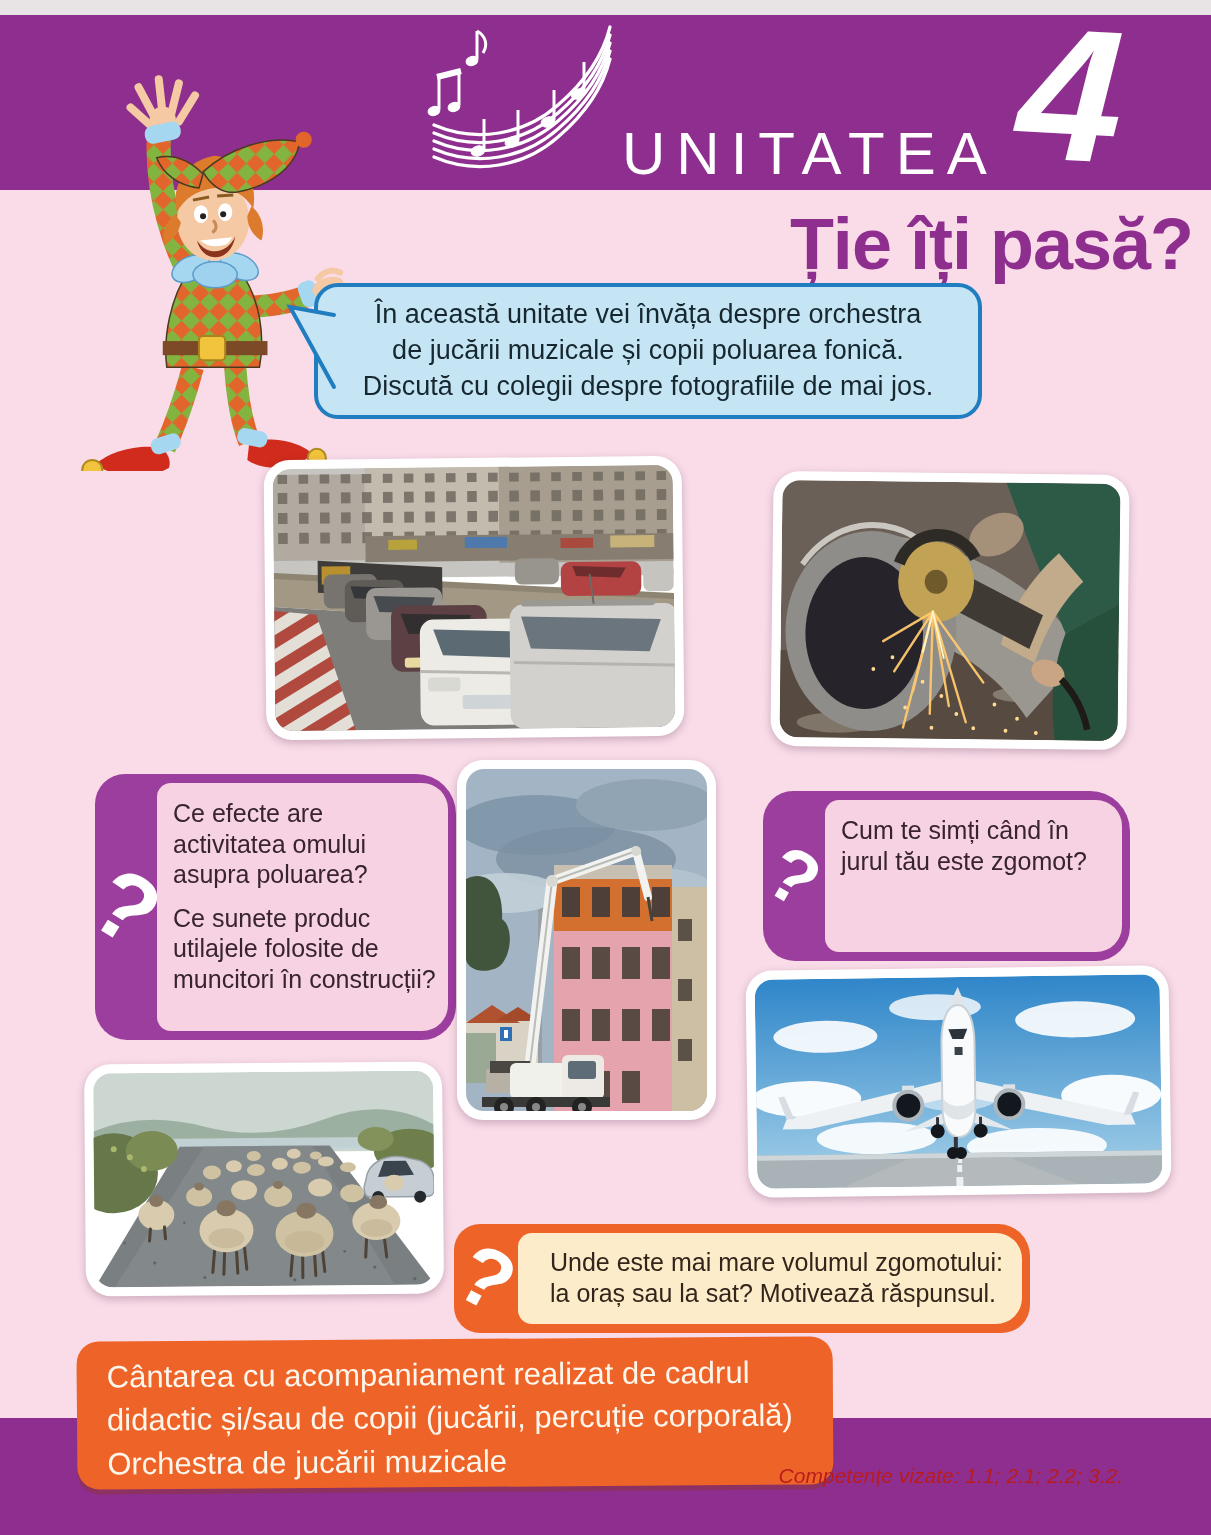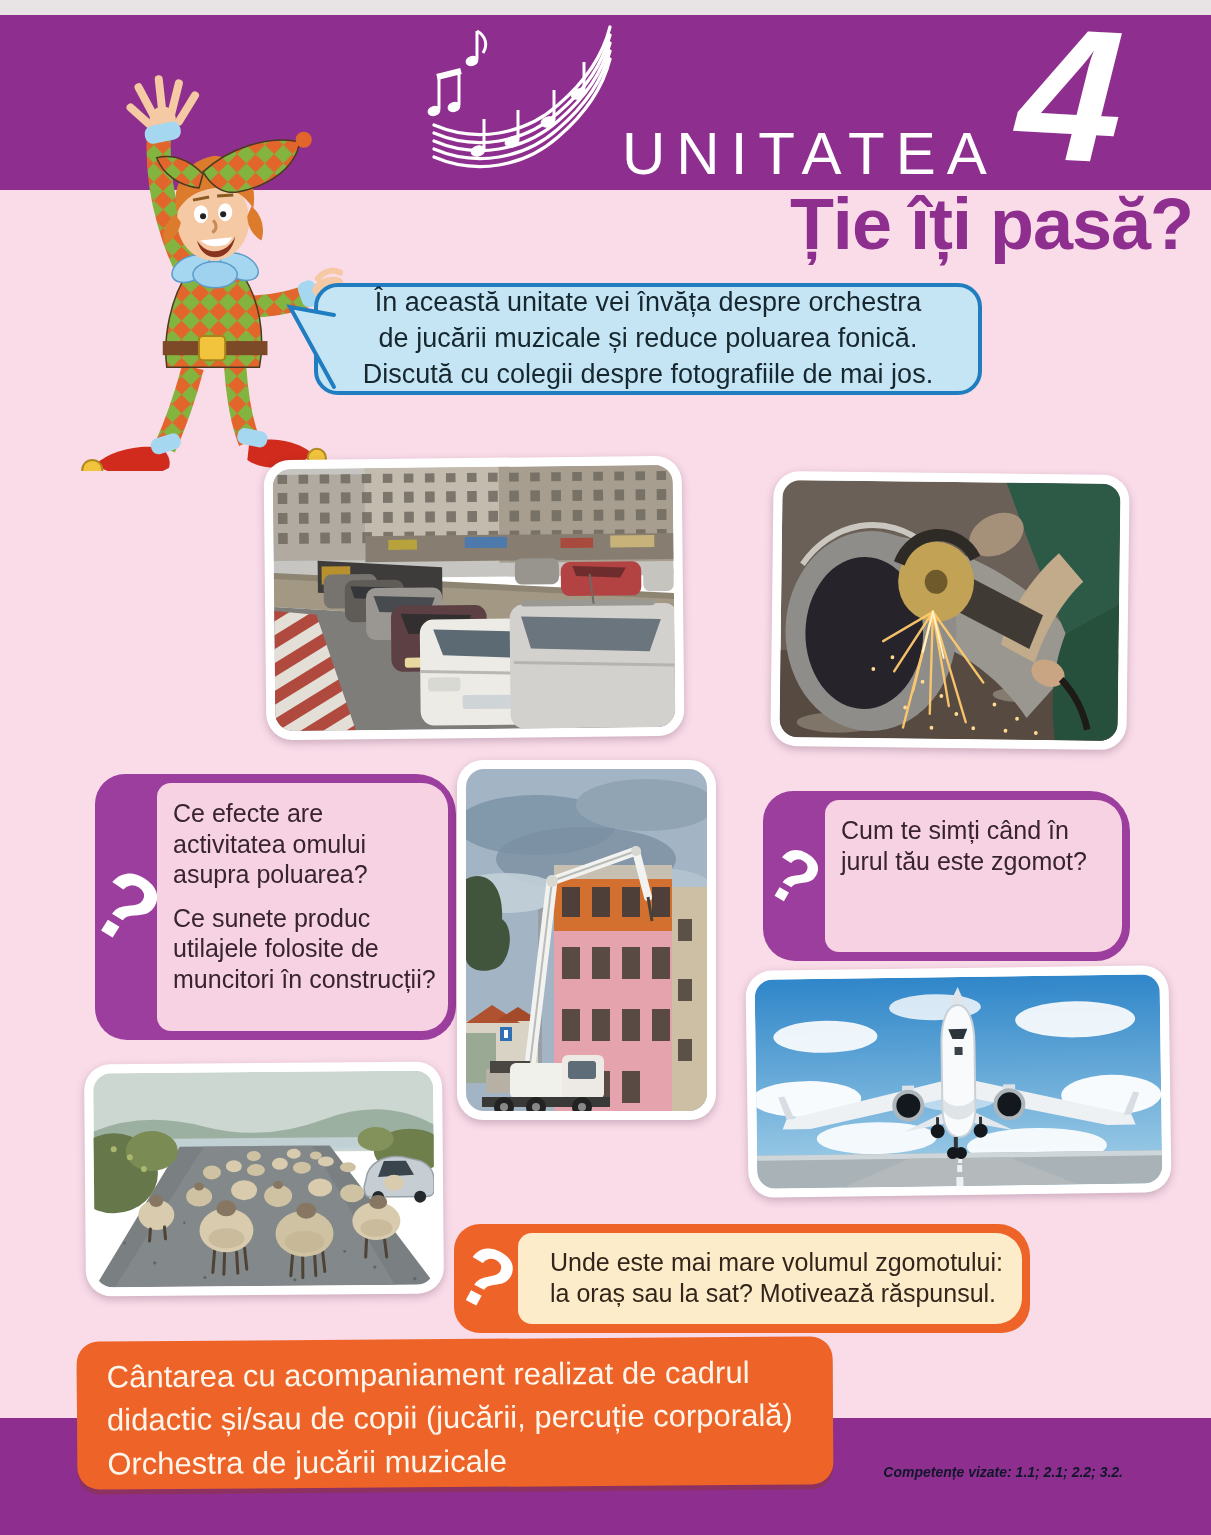--- a/index.html
+++ b/index.html
@@ -13,29 +13,29 @@
   .header-band { position:absolute; left:0; top:0; width:1211px; height:175px; background:#8e2f8f; z-index:0; }
   .unit-label {
     position:absolute; left:622px; top:104px; color:#ffffff;
     font-size:60px; font-weight:400; letter-spacing:11px; z-index:2; white-space:nowrap;
   }
   .unit-number {
     position:absolute; left:1018px; top:-28px; color:#ffffff;
     font-size:188px; font-weight:bold; font-style:italic; transform:rotate(3deg); z-index:2;
   }
   .page-title {
-    position:absolute; right:18px; top:168px; color:#8e2f8f;
+    position:absolute; right:18px; top:188px; color:#8e2f8f;
     font-size:72px; font-weight:bold; letter-spacing:-1px; z-index:2; white-space:nowrap;
   }
   .music-staff { position:absolute; left:418px; top:8px; width:232px; height:166px; z-index:2; }
   .mascot { position:absolute; left:52px; top:28px; width:292px; height:428px; z-index:1; }
 
   
   .bubble {
-    position:absolute; left:314px; top:268px; width:668px; height:112px;
+    position:absolute; left:314px; top:268px; width:668px; height:136px;
     background:#c5e5f4; border:4px solid #1f7dc0; border-radius:24px; z-index:2;
     display:flex; flex-direction:column; justify-content:center; text-align:center;
     color:#16272f; font-size:27px; line-height:1.33; padding:6px 18px;
   }
   .bubble-tail { position:absolute; left:-32px; top:12px; width:52px; height:96px; z-index:3; }
 
   
   .photo-frame {
     position:absolute; background:#ffffff; border-radius:26px; padding:9px;
     box-shadow:0 3px 8px rgba(60,20,50,0.25); z-index:3;
@@ -71,21 +71,21 @@
   
   .footer-band { position:absolute; left:0; top:1403px; width:1211px; height:132px; background:#8e2f8f; z-index:4; }
   .banner {
     position:absolute; left:77px; top:1324px; width:756px; height:148px; z-index:5;
     background:#ee6428; border-radius:22px; transform:rotate(-0.4deg);
     color:#fdf6ec; font-size:31px; line-height:1.4; padding:14px 24px 10px 30px;
     box-shadow:0 5px 0 rgba(140,55,15,0.35);
   }
   .competencies {
     position:absolute; right:88px; top:1449px; z-index:6;
-    color:#0f172a; font-size:14px; font-weight:bold; font-style:italic; white-space:nowrap;
+    color:#b91c1c; font-size:21px; font-weight:normal; font-style:italic; white-space:nowrap;
   }
 </style>
 </head>
 <body>
 
 <div class="page">
 
   <div class="header-band"></div>
 
   <svg class="music-staff" viewBox="0 0 232 166">
@@ -182,21 +182,21 @@
     <path d="M144,196 C154,212 174,210 182,192 C178,218 150,220 144,196 Z" fill="#8a3420"></path>
     <path d="M147,196 L179,193 L175,199 C166,203 155,203 147,196 Z" fill="#ffffff"></path>
   </svg>
 
   <div class="bubble">
     <svg class="bubble-tail" viewBox="0 0 52 96">
       <path d="M48,16 L4,8 L48,88 Z" fill="#c5e5f4"></path>
       <path d="M48,16 L4,8 L48,88" stroke="#1f7dc0" stroke-width="4" fill="none" stroke-linecap="round"></path>
     </svg>
     <div>În această unitate vei învăța despre orchestra</div>
-    <div>de jucării muzicale și reduce poluarea fonică.</div>
+    <div>de jucării muzicale și copii poluarea fonică.</div>
     <div>Discută cu colegii despre fotografiile de mai jos.</div>
   </div>
 
   <div class="photo-frame photo-traffic">
     <svg viewBox="0 0 418 262" preserveAspectRatio="none">
       <defs>
         <pattern id="winp" width="22" height="20" patternUnits="userSpaceOnUse">
             <rect x="5" y="4" width="10" height="11" fill="#6f695f"></rect>
           </pattern>
         <pattern id="curbp" width="24" height="24" patternUnits="userSpaceOnUse" patternTransform="rotate(60)">

